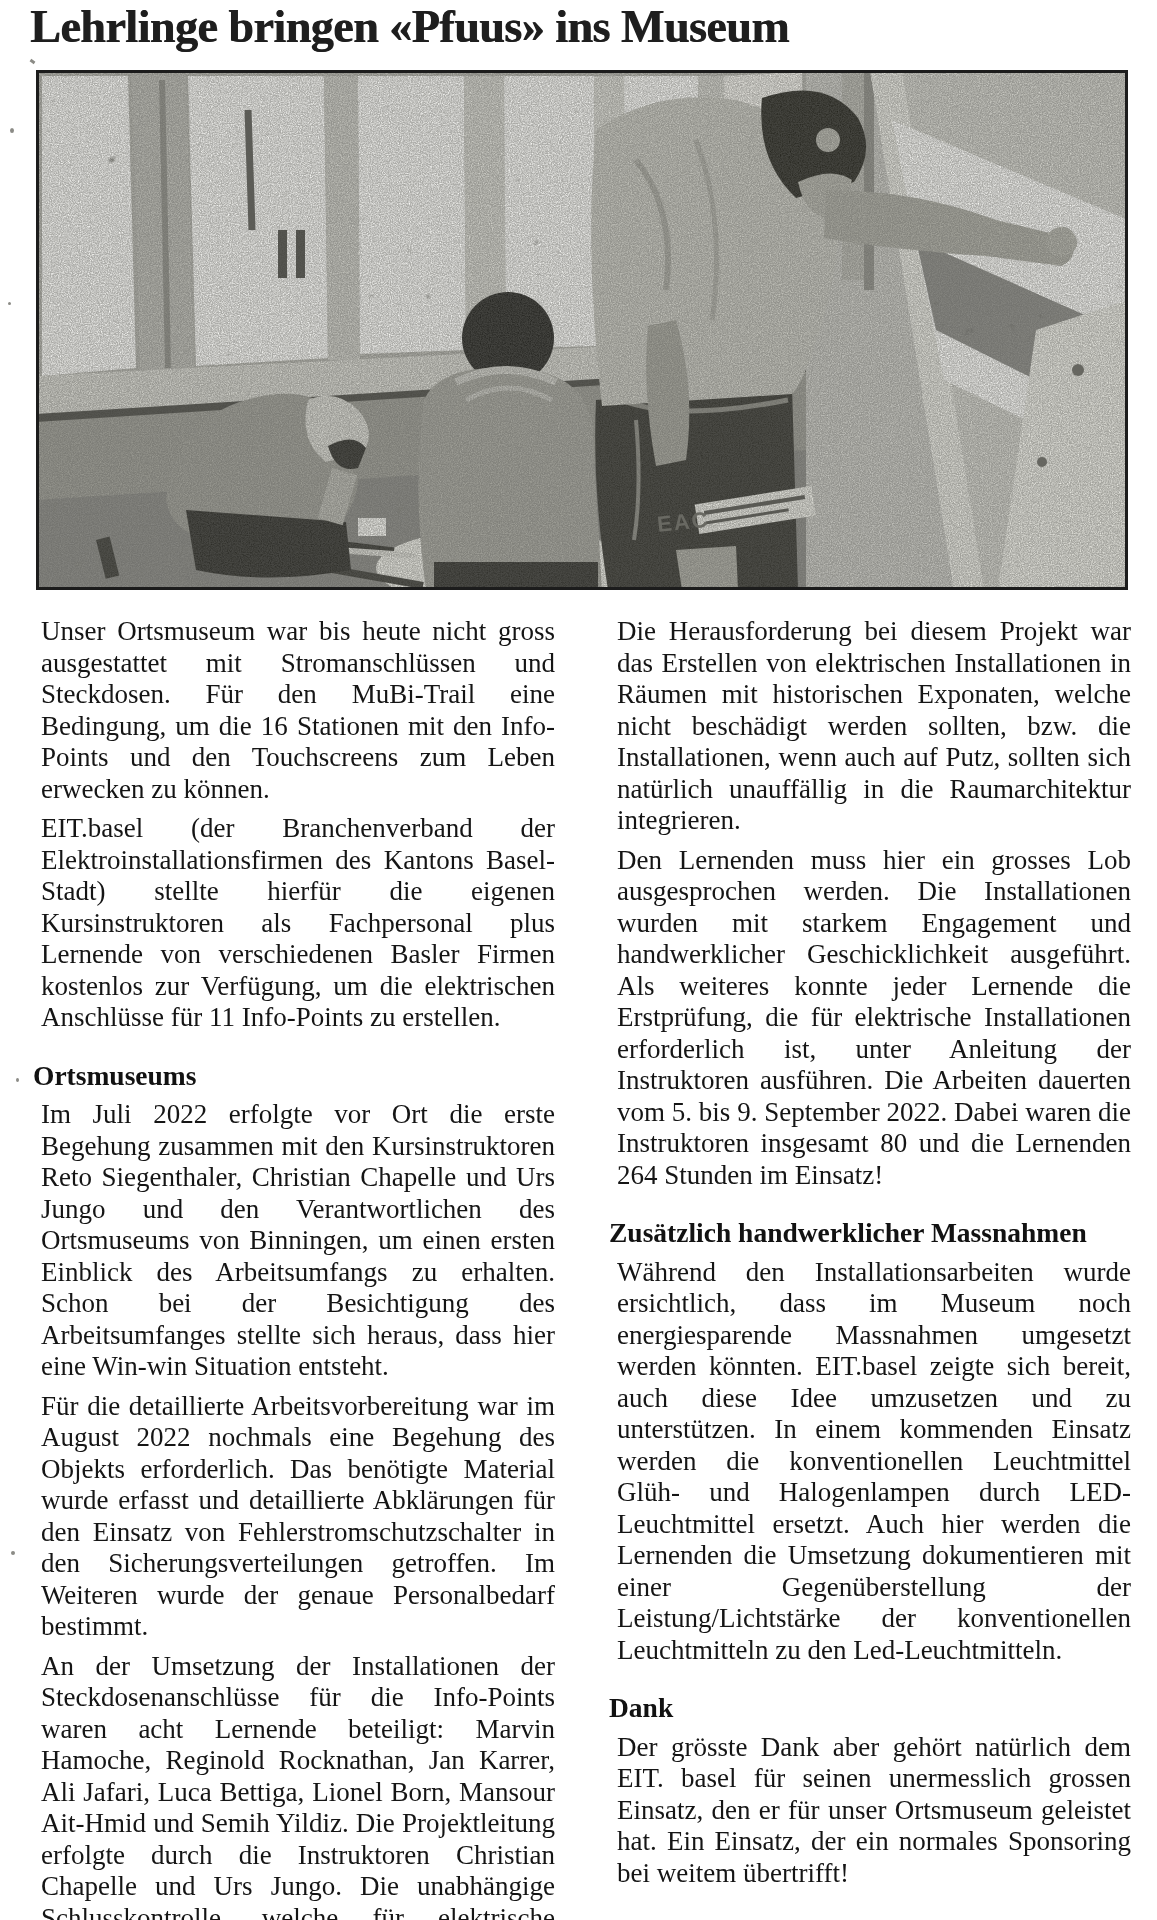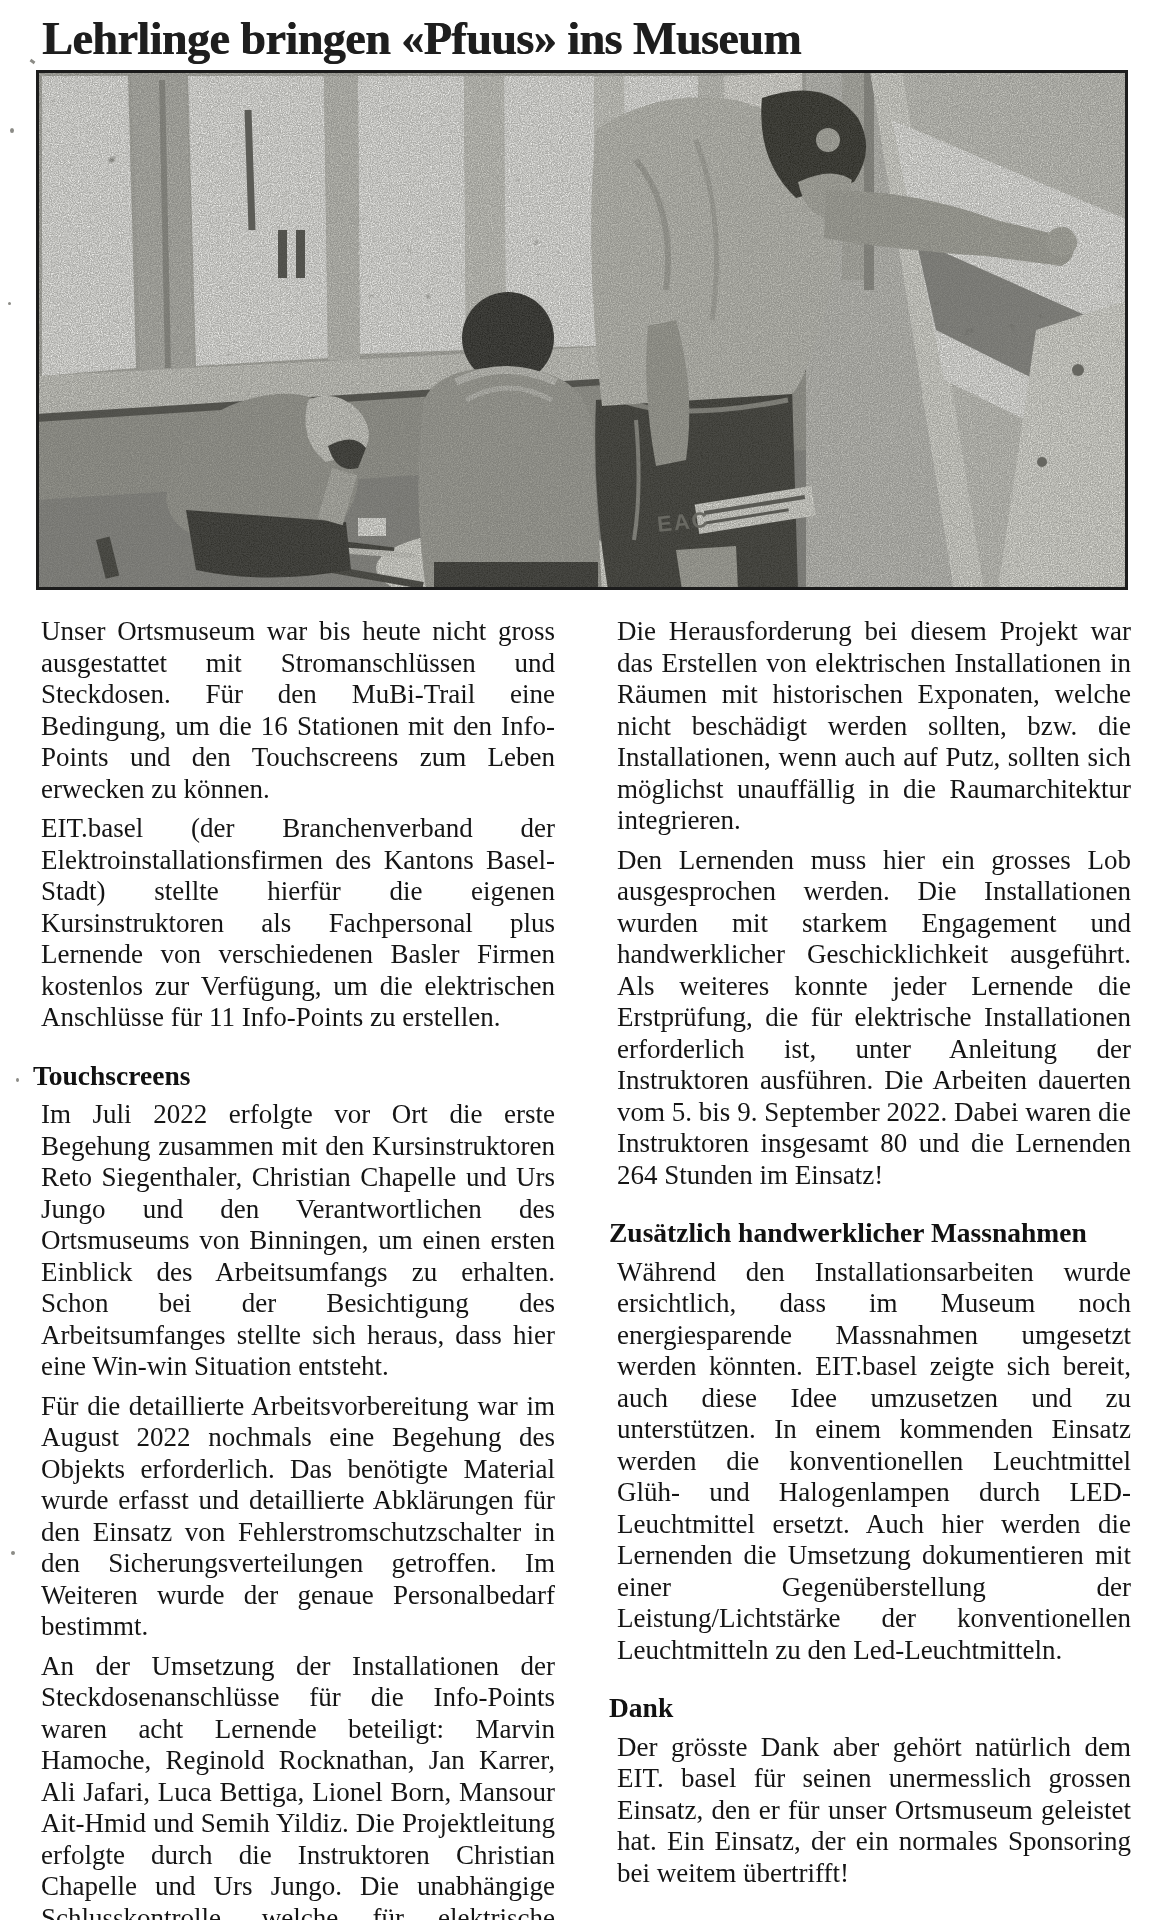--- a/index.html
+++ b/index.html
@@ -1,19 +1,19 @@
 <!DOCTYPE html>
 <html lang="de"><head>
 <meta charset="utf-8">
 <style>
   html,body{margin:0;padding:0;background:#ffffff;}
   body{width:1157px;height:1920px;font-family:"Liberation Serif",serif;color:#171717;}
   .page{position:relative;width:1157px;height:1920px;overflow:hidden;background:#ffffff;}
   .headline{
-    position:absolute;left:30px;top:0;margin:12px;
+    position:absolute;left:30px;top:0;margin:0;
     font-size:46px;font-weight:700;color:#1e1e1e;
     letter-spacing:-0.5px;white-space:nowrap;
     text-shadow:0.7px 0 0 #2a2a2a;
   }
   .photo{position:absolute;left:36px;top:70px;width:1092px;height:520px;margin:0;}
   .photo svg{display:block;}
   .columns{position:absolute;left:33px;top:608px;width:1115px;display:flex;gap:46px;}
   .col{width:530px;}
   .col p{
     margin:8px;text-align:justify;font-size:27px;line-height:31.5px;color:#151515;
@@ -145,27 +145,27 @@
       <rect x="0" y="0" width="1092" height="520" filter="url(#grain)" opacity="0.5"></rect>
 
       <rect x="1.5" y="1.5" width="1089" height="517" fill="none" stroke="#1c1c1c" stroke-width="3"></rect>
     </svg>
   </figure>
 
   <div class="columns">
     <div class="col" id="col-left">
         <p>Unser Ortsmuseum war bis heute nicht gross ausgestattet mit Stromanschlüssen und Steckdosen. Für den MuBi-Trail eine Bedingung, um die 16 Stationen mit den Info-Points und den Touchscreens zum Leben erwecken zu können.</p>
         <p>EIT.basel (der Branchenverband der Elektroinstallationsfirmen des Kantons Basel-Stadt) stellte hierfür die eigenen Kursinstruktoren als Fachpersonal plus Lernende von verschiedenen Basler Firmen kostenlos zur Verfügung, um die elektrischen Anschlüsse für 11 Info-Points zu erstellen.</p>
-        <h3>Touchscreens</h3>
+        <h3>Ortsmuseums</h3>
         <p>Im Juli 2022 erfolgte vor Ort die erste Begehung zusammen mit den Kursinstruktoren Reto Siegenthaler, Christian Chapelle und Urs Jungo und den Verantwortlichen des Ortsmuseums von Binningen, um einen ersten Einblick des Arbeitsumfangs zu erhalten. Schon bei der Besichtigung des Arbeitsumfanges stellte sich heraus, dass hier eine Win-win Situation entsteht.</p>
         <p>Für die detaillierte Arbeitsvorbereitung war im August 2022 nochmals eine Begehung des Objekts erforderlich. Das benötigte Material wurde erfasst und detaillierte Abklärungen für den Einsatz von Fehlerstromschutzschalter in den Sicherungsverteilungen getroffen. Im Weiteren wurde der genaue Personalbedarf bestimmt.</p>
         <p>An der Umsetzung der Installationen der Steckdosenanschlüsse für die Info-Points waren acht Lernende beteiligt: Marvin Hamoche, Reginold Rocknathan, Jan Karrer, Ali Jafari, Luca Bettiga, Lionel Born, Mansour Ait-Hmid und Semih Yildiz. Die Projektleitung erfolgte durch die Instruktoren Christian Chapelle und Urs Jungo. Die unabhängige Schlusskontrolle, welche für elektrische Installationen erforderlich und obligatorisch ist, führte ein Mitarbeiter der Firma ETAVIS Services AG durch.</p>
       </div>
     <div class="col" id="col-right">
-        <p>Die Herausforderung bei diesem Projekt war das Erstellen von elektrischen Installationen in Räumen mit historischen Exponaten, welche nicht beschädigt werden sollten, bzw. die Installationen, wenn auch auf Putz, sollten sich möglichst unauffällig in die Raumarchitektur integrieren.</p>
+        <p>Die Herausforderung bei diesem Projekt war das Erstellen von elektrischen Installationen in Räumen mit historischen Exponaten, welche nicht beschädigt werden sollten, bzw. die Installationen, wenn auch auf Putz, sollten sich natürlich unauffällig in die Raumarchitektur integrieren.</p>
         <p>Den Lernenden muss hier ein grosses Lob ausgesprochen werden. Die Installationen wurden mit starkem Engagement und handwerklicher Geschicklichkeit ausgeführt. Als weiteres konnte jeder Lernende die Erstprüfung, die für elektrische Installationen erforderlich ist, unter Anleitung der Instruktoren ausführen. Die Arbeiten dauerten vom 5. bis 9. September 2022. Dabei waren die Instruktoren insgesamt 80 und die Lernenden 264 Stunden im Einsatz!</p>
         <h3>Zusätzlich handwerklicher Massnahmen</h3>
         <p>Während den Installationsarbeiten wurde ersichtlich, dass im Museum noch energiesparende Massnahmen umgesetzt werden könnten. EIT.basel zeigte sich bereit, auch diese Idee umzusetzen und zu unterstützen. In einem kommenden Einsatz werden die konventionellen Leuchtmittel Glüh- und Halogenlampen durch LED-Leuchtmittel ersetzt. Auch hier werden die Lernenden die Umsetzung dokumentieren mit einer Gegenüberstellung der Leistung/Lichtstärke der konventionellen Leuchtmitteln zu den Led-Leuchtmitteln.</p>
         <h3>Dank</h3>
         <p>Der grösste Dank aber gehört natürlich dem EIT. basel für seinen unermesslich grossen Einsatz, den er für unser Ortsmuseum geleistet hat. Ein Einsatz, der ein normales Sponsoring bei weitem übertrifft!</p>
       </div>
   </div>
 
 </div>
 

